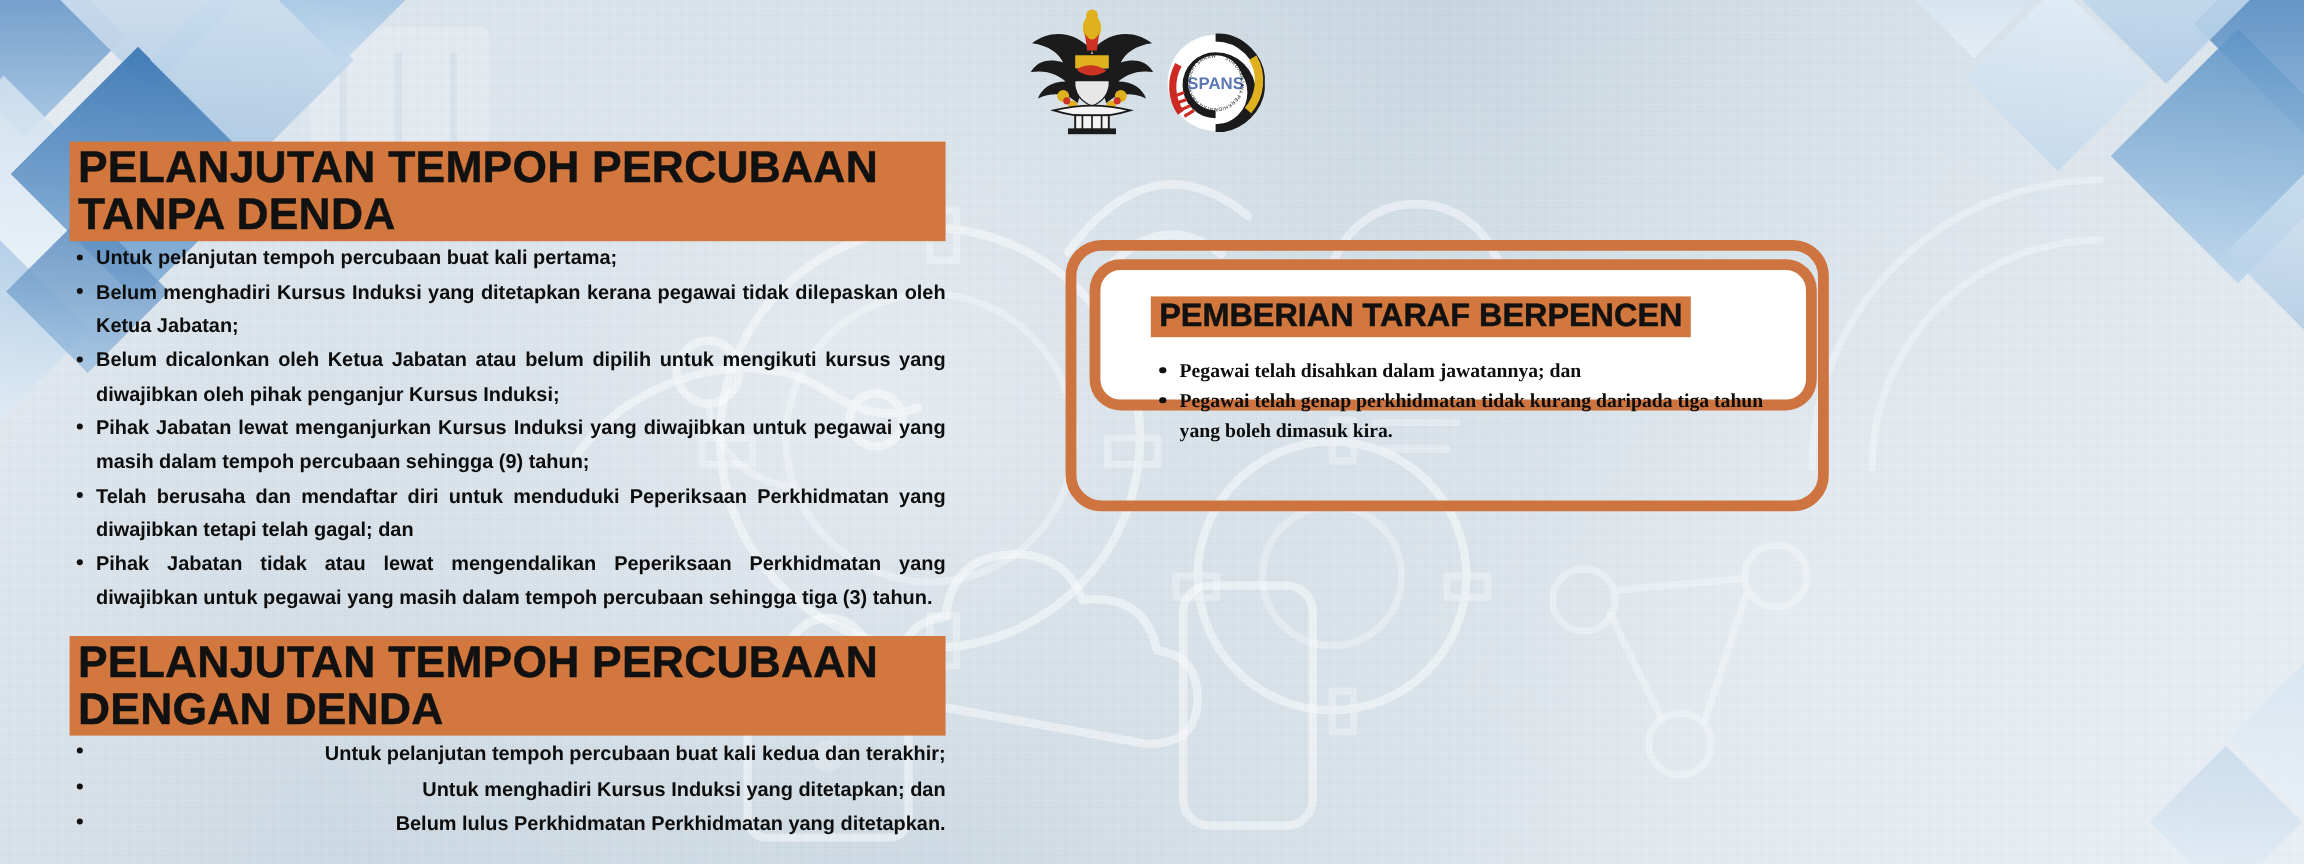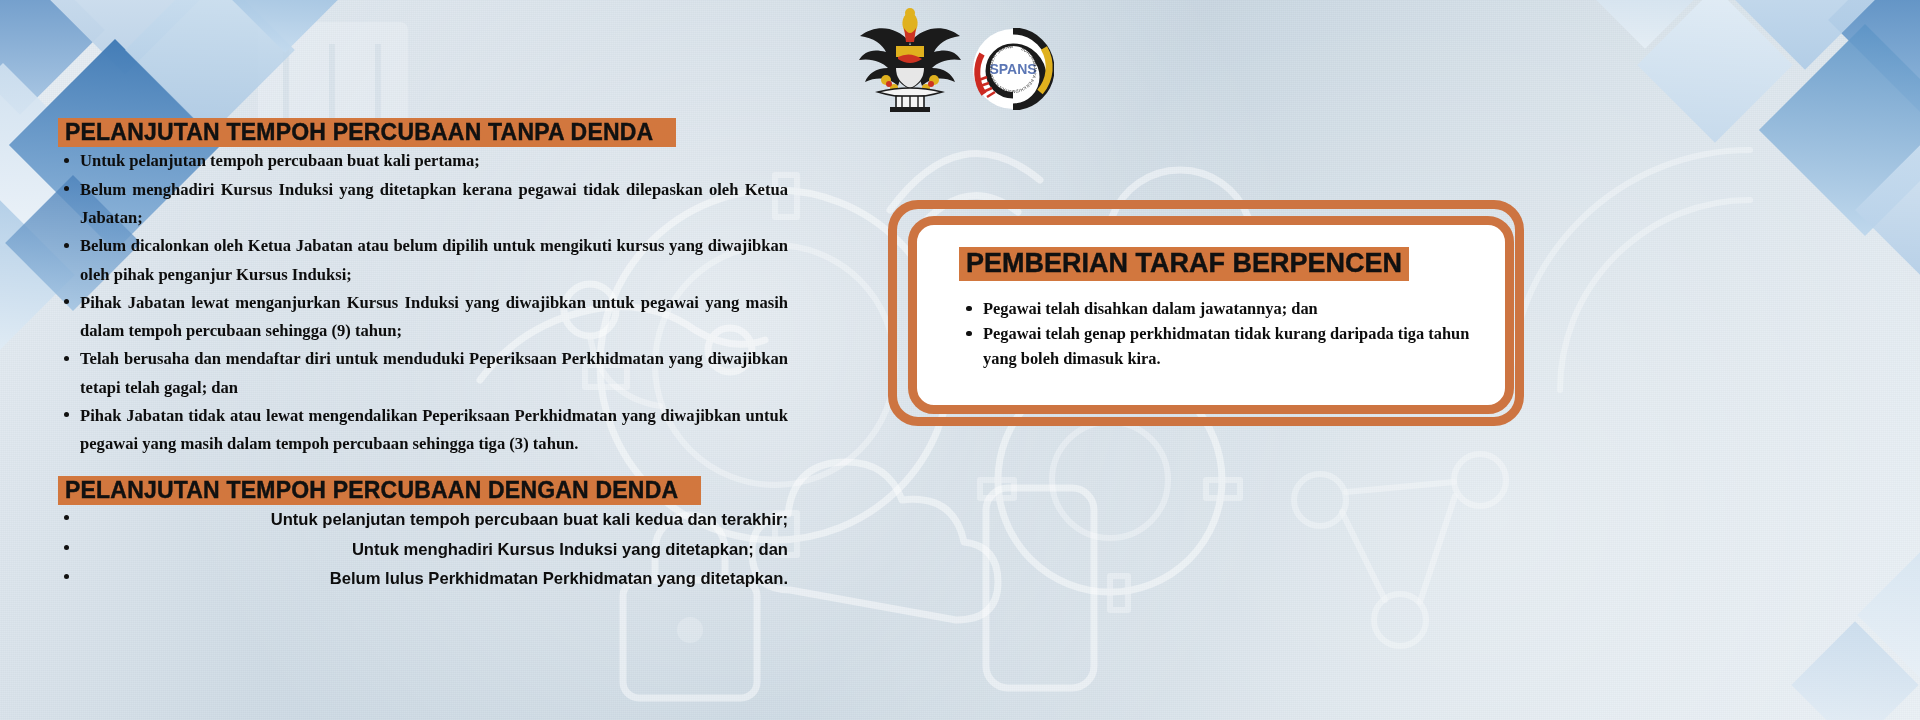--- a/index.html
+++ b/index.html
@@ -27,21 +27,21 @@
   .watermark{position:absolute;pointer-events:none;opacity:.55;}
   .wm-stroke{fill:none;stroke:#ffffff;stroke-opacity:.85;stroke-width:7;stroke-linecap:round;stroke-linejoin:round;}
   .wm-stroke2{fill:none;stroke:#ffffff;stroke-opacity:.62;stroke-width:6;stroke-linecap:round;stroke-linejoin:round;}
   .wm-fill{fill:#ffffff;fill-opacity:.40;}
   
   .diamond{position:absolute;transform:rotate(45deg);pointer-events:none;}
   
   .left-col{position:absolute;left:58px;top:118px;width:730px;}
   .section-heading{
     display:inline-block;
-    font-size:23px;font-weight:bold;letter-spacing:.2px;
+    font-size:37px;font-weight:bold;letter-spacing:.2px;
     color:#111111;
     padding:2px 23px 3px 7px;
     line-height:1.06;
     background:#d2773e;
     position:relative;
     -webkit-text-stroke:.4px #111;
   }
   .section-heading::before{
     content:"";position:absolute;left:-3px;right:-3px;top:-2px;bottom:-3px;
     background:#d2773e;z-index:-1;
@@ -51,32 +51,32 @@
   ul.bullets li{
     position:relative;
     color:#0d0d0d;
     font-weight:bold;
     padding-left:22px;
   }
   ul.bullets li::before{
     content:"";position:absolute;left:6px;top:.62em;
     width:5px;height:5px;border-radius:50%;background:#111;
   }
-  .list-a{margin-top:14px;font-family:Liberation Serif, serif;}
+  .list-a{margin-top:14px;}
   .list-a li{font-size:16.6px;line-height:28.3px;text-align:justify;margin-bottom:0;}
   .list-b{margin-top:13px;}
   .list-b li{font-size:16.6px;line-height:29.5px;text-align:right;}
   .heading2-wrap{margin-top:17px;}
   
   .card-shadow{
     position:absolute;left:888px;top:200px;width:618px;height:208px;
     border:9px solid #cd7441;border-radius:30px;background:transparent;
   }
   .card{
-    position:absolute;left:908px;top:216px;width:606px;height:198px;
+    position:absolute;left:908px;top:216px;width:606px;height:126px;
     background:#ffffff;border:9px solid #cd7441;border-radius:26px;
     box-sizing:border-box;
     padding:22px 26px 18px 26px;
   }
   .card-heading{
     display:inline-block;
     font-size:27px;font-weight:bold;color:#111;
     background:#d2773e;padding:2px 7px 3px 7px;line-height:1.06;
     position:relative;margin-left:16px;
     -webkit-text-stroke:.4px #111;

